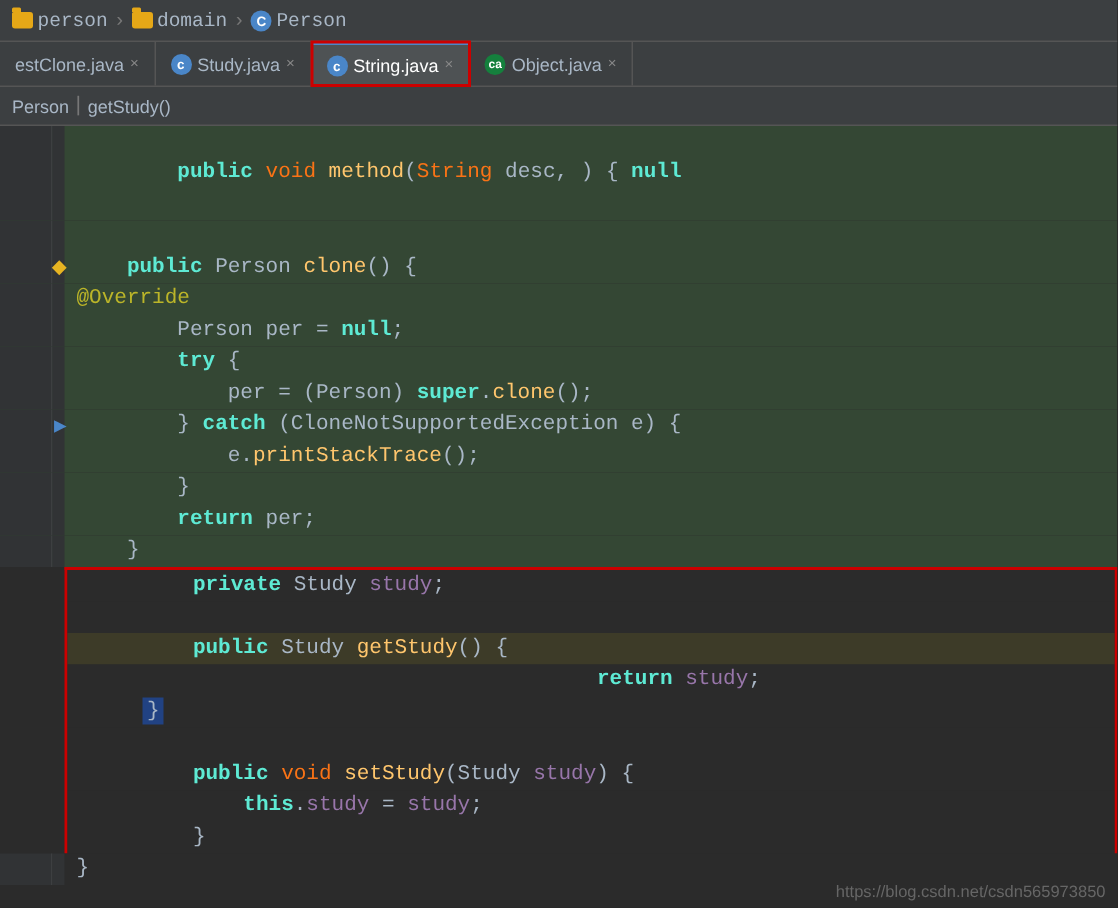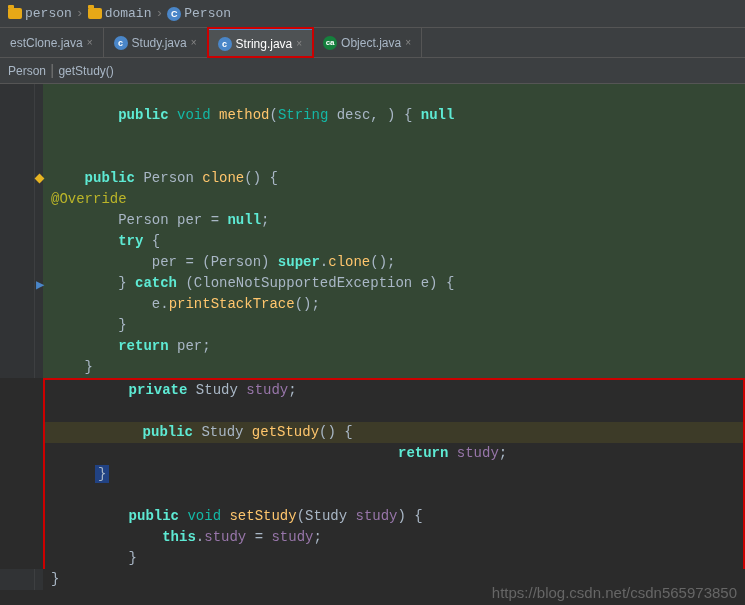--- a/index.html
+++ b/index.html
@@ -187,33 +187,33 @@
     }
     .diamond-yellow {
       width: 7px;
       height: 7px;
       background: #e6b422;
       transform: rotate(45deg);
     }
 
     
     .kw { color: #5eead4; font-weight: bold; } 
-    .type { color: #14b8a6; }
+    .type { color: #f97316; }
     .annotation { color: #bbb529; }
     .method { color: #ffc66d; }
 
     .green-bg { background: #344734; }
 
     
     .watermark {
       position: absolute;
       bottom: 4px;
       right: 8px;
       color: #666;
-      font-size: 15px;
+      font-size: 11px;
       font-family: Arial, sans-serif;
     }
   </style>
 </head>
 <body>
 
 <div class="title-bar">
   <div class="breadcrumb-item">
     <div class="breadcrumb-icon-folder"></div>
     <span>person</span>
@@ -340,21 +340,21 @@
     <div style="border: 2px solid #cc0000; border-bottom: none; margin-left: 43px; background: #2b2b2b;">
       <div class="line" style="background: #2b2b2b;">
         <div class="line-content" style="padding-left: 50px;">    <span class="kw">private</span> Study <span style="color:#9876aa">study</span>;</div>
       </div>
 
       <div class="line" style="background: #2b2b2b;">
         <div class="line-content"> </div>
       </div>
 
       <div class="line" style="background: #3d3b28;">
-        <div class="line-content" style="padding-left: 64px;">    <span class="kw">public</span> Study <span class="method">getStudy</span>() {</div>
+        <div class="line-content" style="padding-left: 50px;">    <span class="kw">public</span> Study <span class="method">getStudy</span>() {</div>
       </div>
 
       <div class="line" style="background: #2b2b2b; text-align: center;">
         <div class="line-content" style="padding-left: 50px;">        <span class="kw">return</span> <span style="color:#9876aa">study</span>;</div>
       </div>
 
       <div class="line" style="background: #2b2b2b;">
         <div class="line-content" style="padding-left: 50px;"><span style="background:#214283; color:#a9b7c6; padding: 1px 3px;">}</span></div>
       </div>
 

